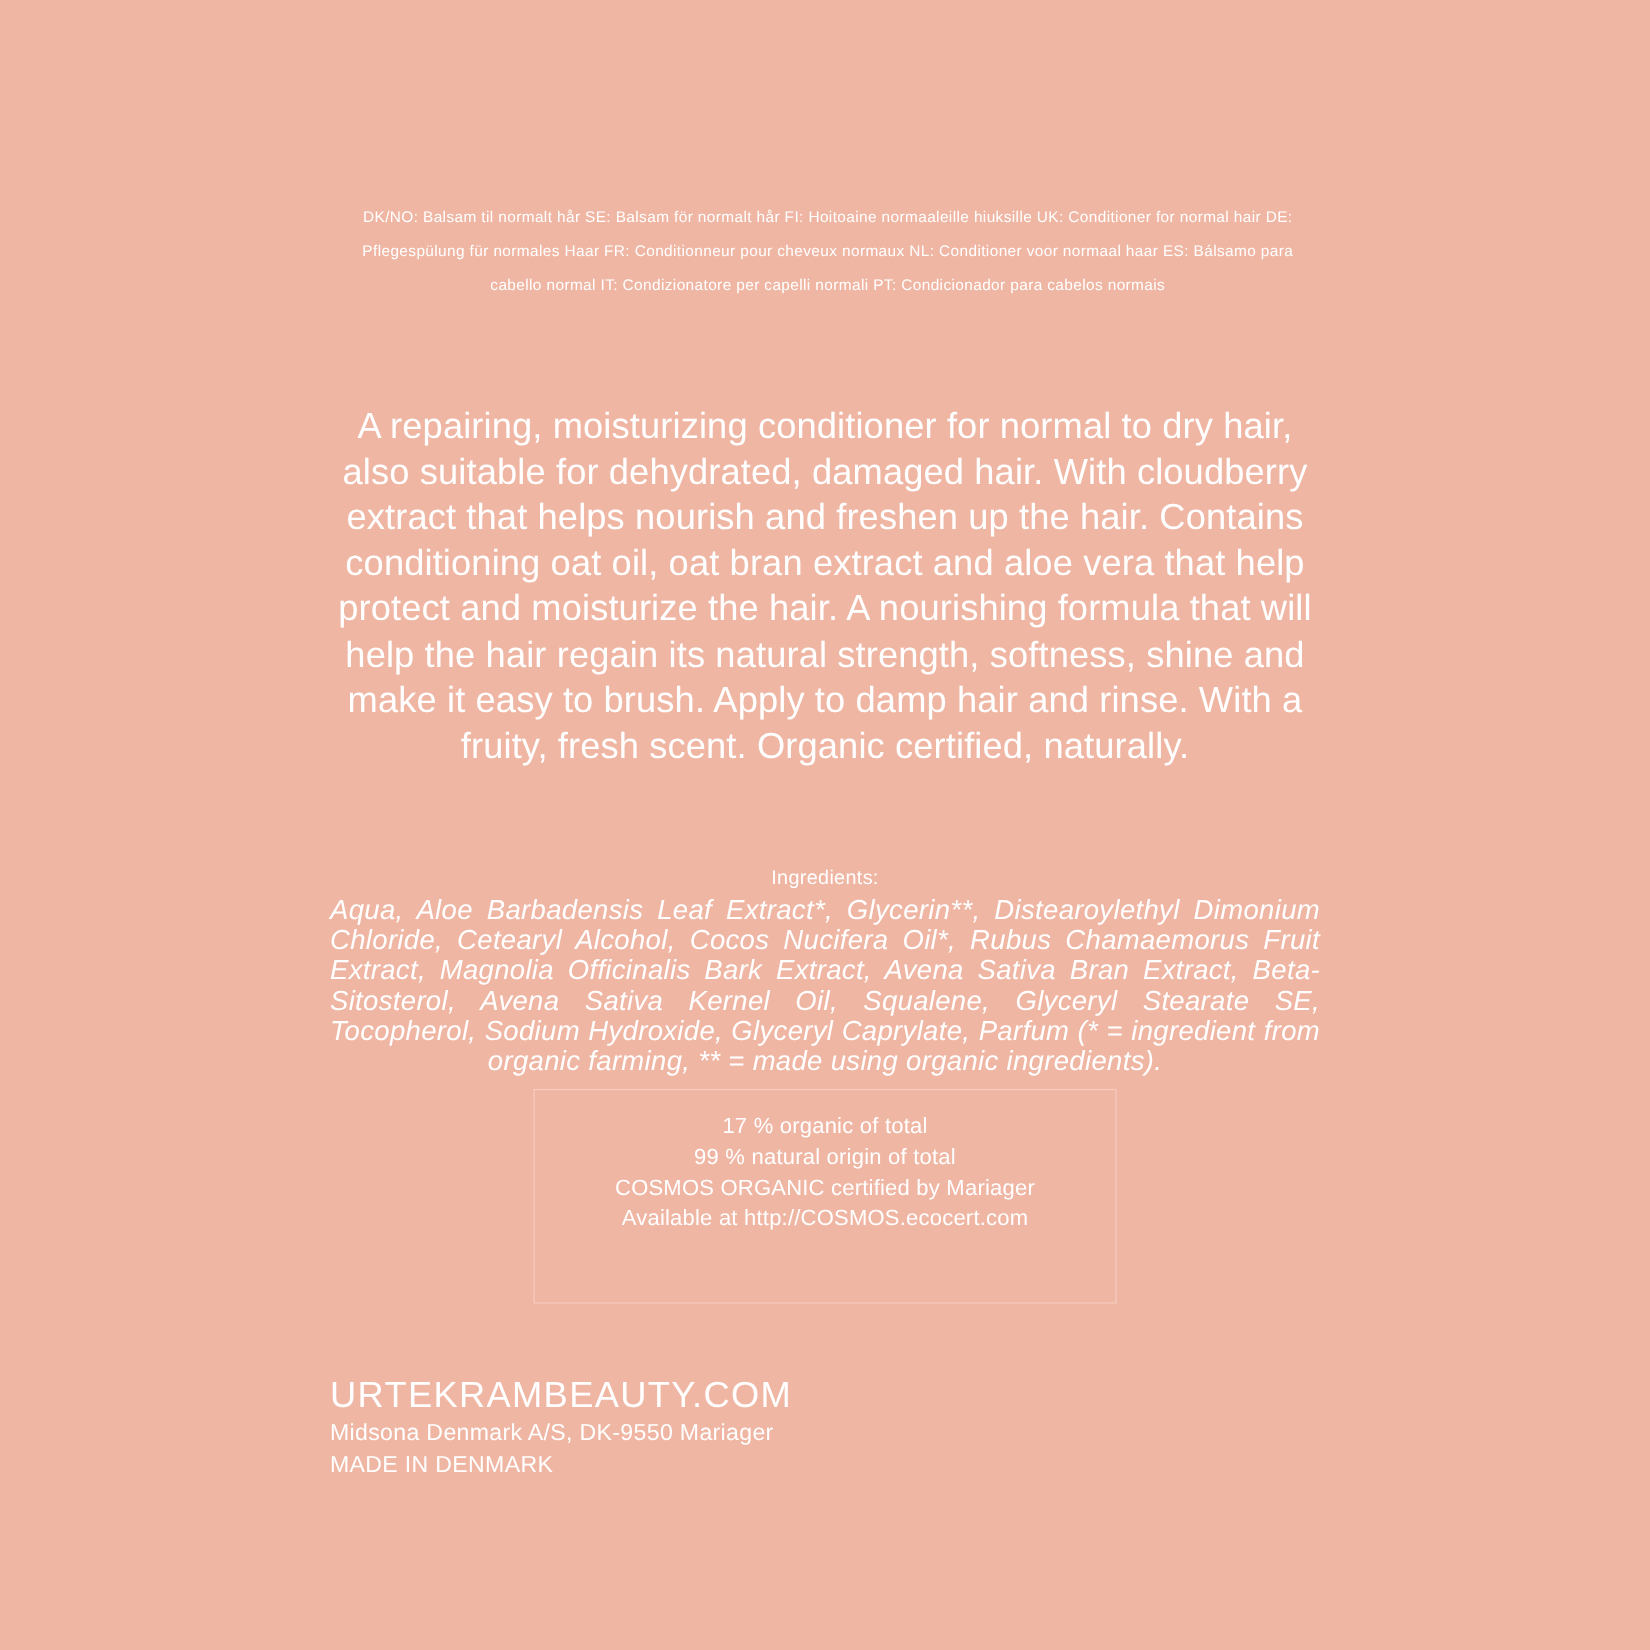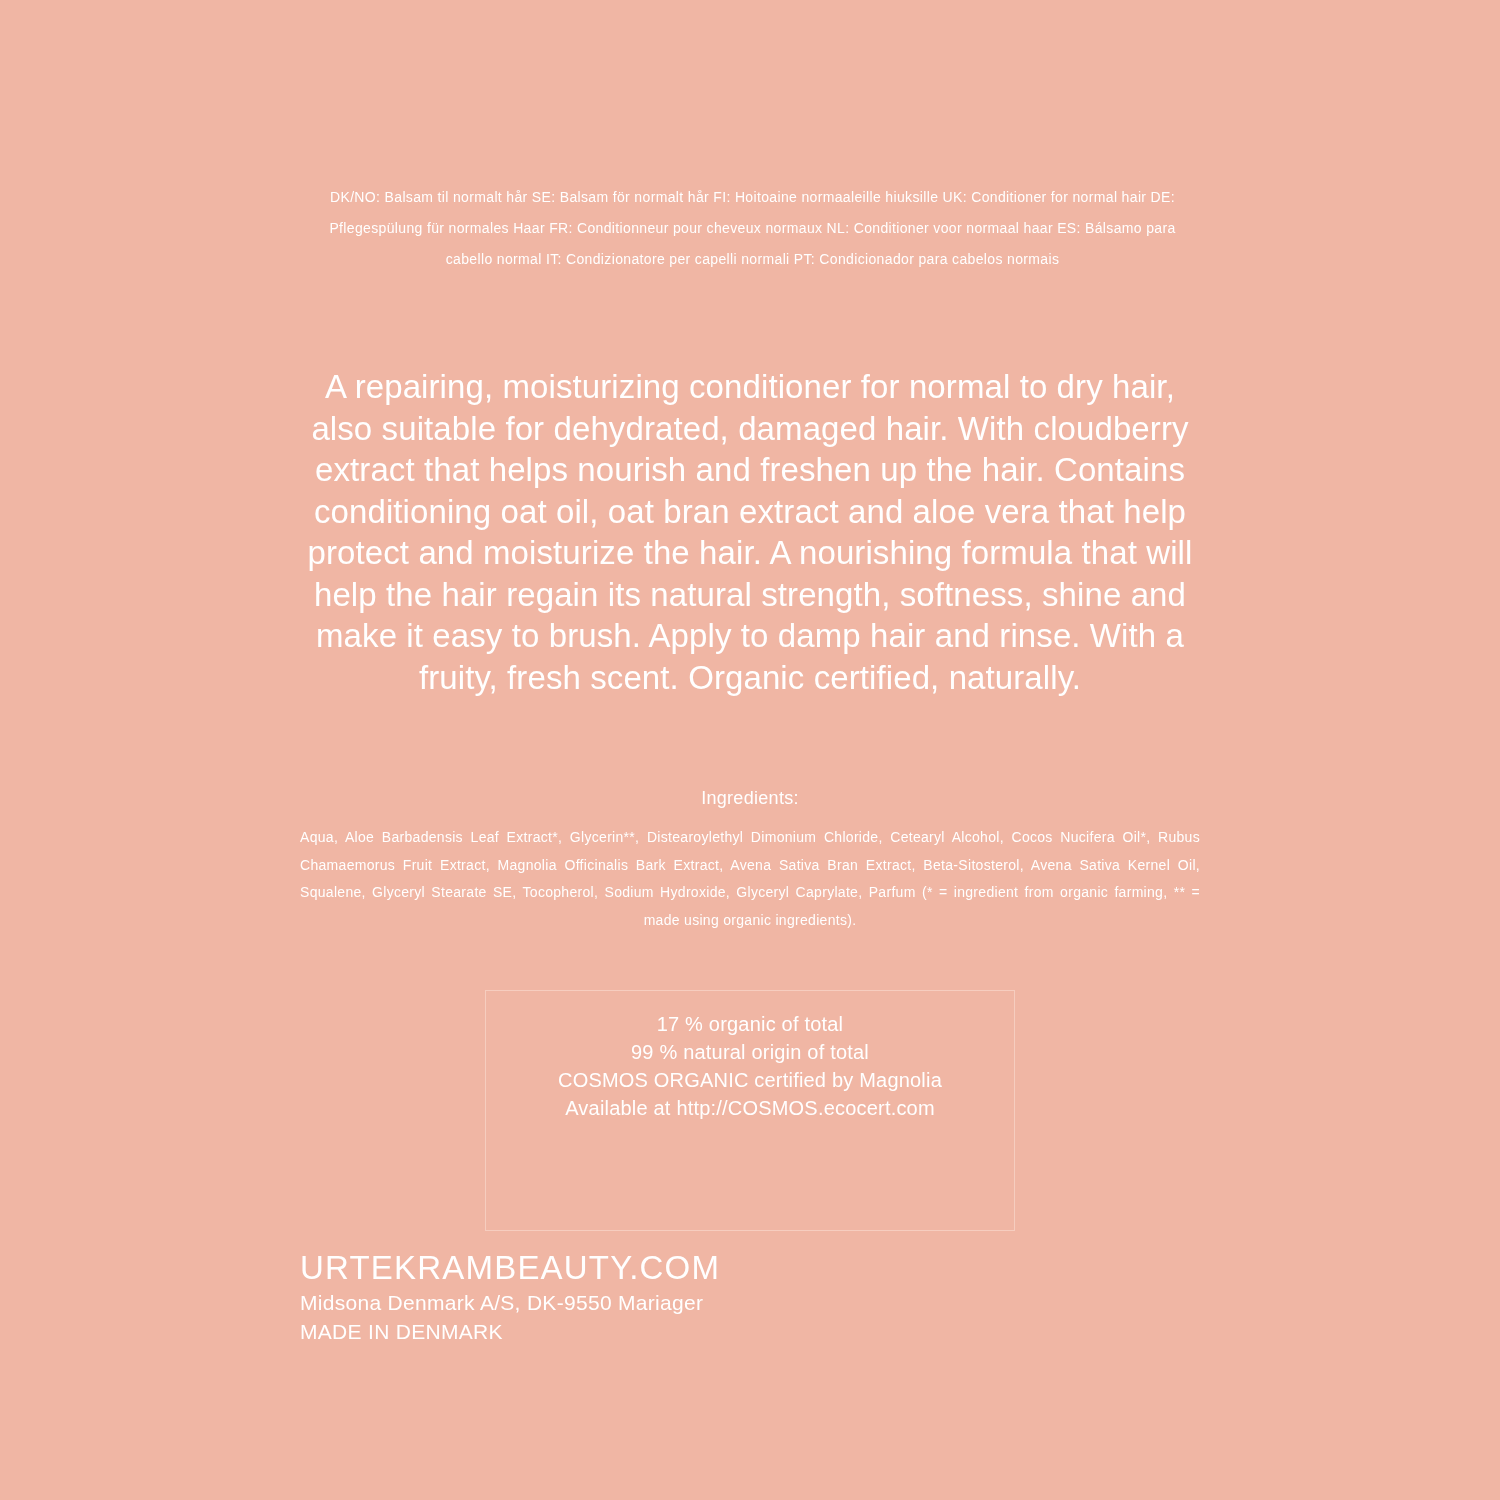--- a/index.html
+++ b/index.html
@@ -56,35 +56,36 @@
     top: 784px;
     width: 900px;
     text-align: center;
   }
   .ingredients-title {
     font-size: 18px;
     line-height: 28px;
     letter-spacing: 0.3px;
   }
   .ingredients-body {
-    margin-top: 12px;
-    font-size: 14px;
+    margin-top: 2px;
+    font-size: 25px;
     line-height: 27.5px;
     letter-spacing: 0.3px;
     text-align: justify;
     text-align-last: center;
+    font-style: italic;
   }
 
   
   .cert-box {
     position: absolute;
     left: 485px;
     top: 990px;
     width: 530px;
-    height: 241px;
+    height: 195px;
     border: 1.5px solid #f6cdbf;
     box-sizing: border-box;
   }
   .cert-inner {
     padding-top: 19px;
     text-align: center;
     font-size: 20px;
     line-height: 28px;
     letter-spacing: 0.2px;
   }
@@ -120,21 +121,21 @@
 
   <div class="ingredients-wrap">
     <div class="ingredients-title">Ingredients:</div>
     <div class="ingredients-body">Aqua, Aloe Barbadensis Leaf Extract*, Glycerin**, Distearoylethyl Dimonium Chloride, Cetearyl Alcohol, Cocos Nucifera Oil*, Rubus Chamaemorus Fruit Extract, Magnolia Officinalis Bark Extract, Avena Sativa Bran Extract, Beta-Sitosterol, Avena Sativa Kernel Oil, Squalene, Glyceryl Stearate SE, Tocopherol, Sodium Hydroxide, Glyceryl Caprylate, Parfum (* = ingredient from organic farming, ** = made using organic ingredients).</div>
   </div>
 
   <div class="cert-box">
     <div class="cert-inner">
       <div>17 % organic of total</div>
       <div>99 % natural origin of total</div>
-      <div>COSMOS ORGANIC certified by Magnolia</div>
+      <div>COSMOS ORGANIC certified by Mariager</div>
       <div>Available at http://COSMOS.ecocert.com</div>
     </div>
   </div>
 
   <div class="footer">
     <div class="footer-url">URTEKRAMBEAUTY.COM</div>
     <div class="footer-line">Midsona Denmark A/S, DK-9550 Mariager</div>
     <div class="footer-line">MADE IN DENMARK</div>
   </div>
 

